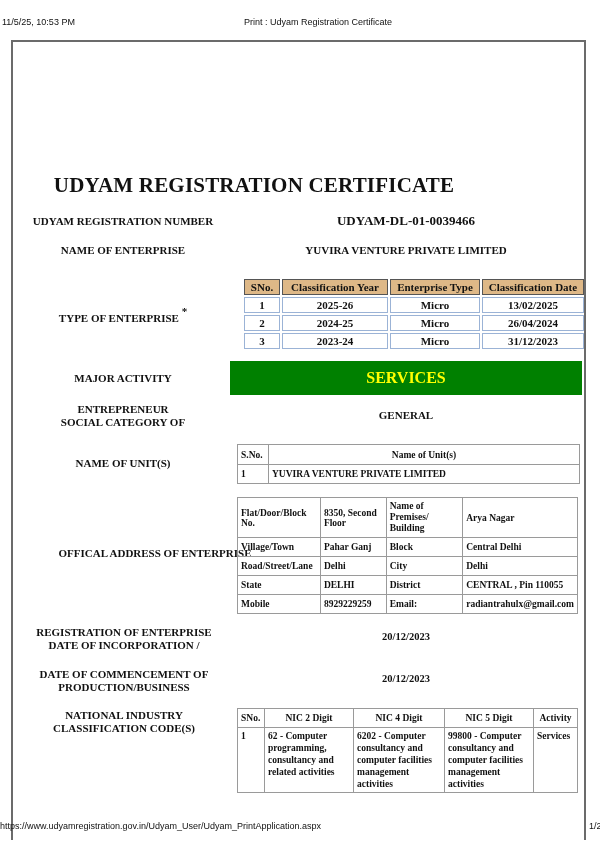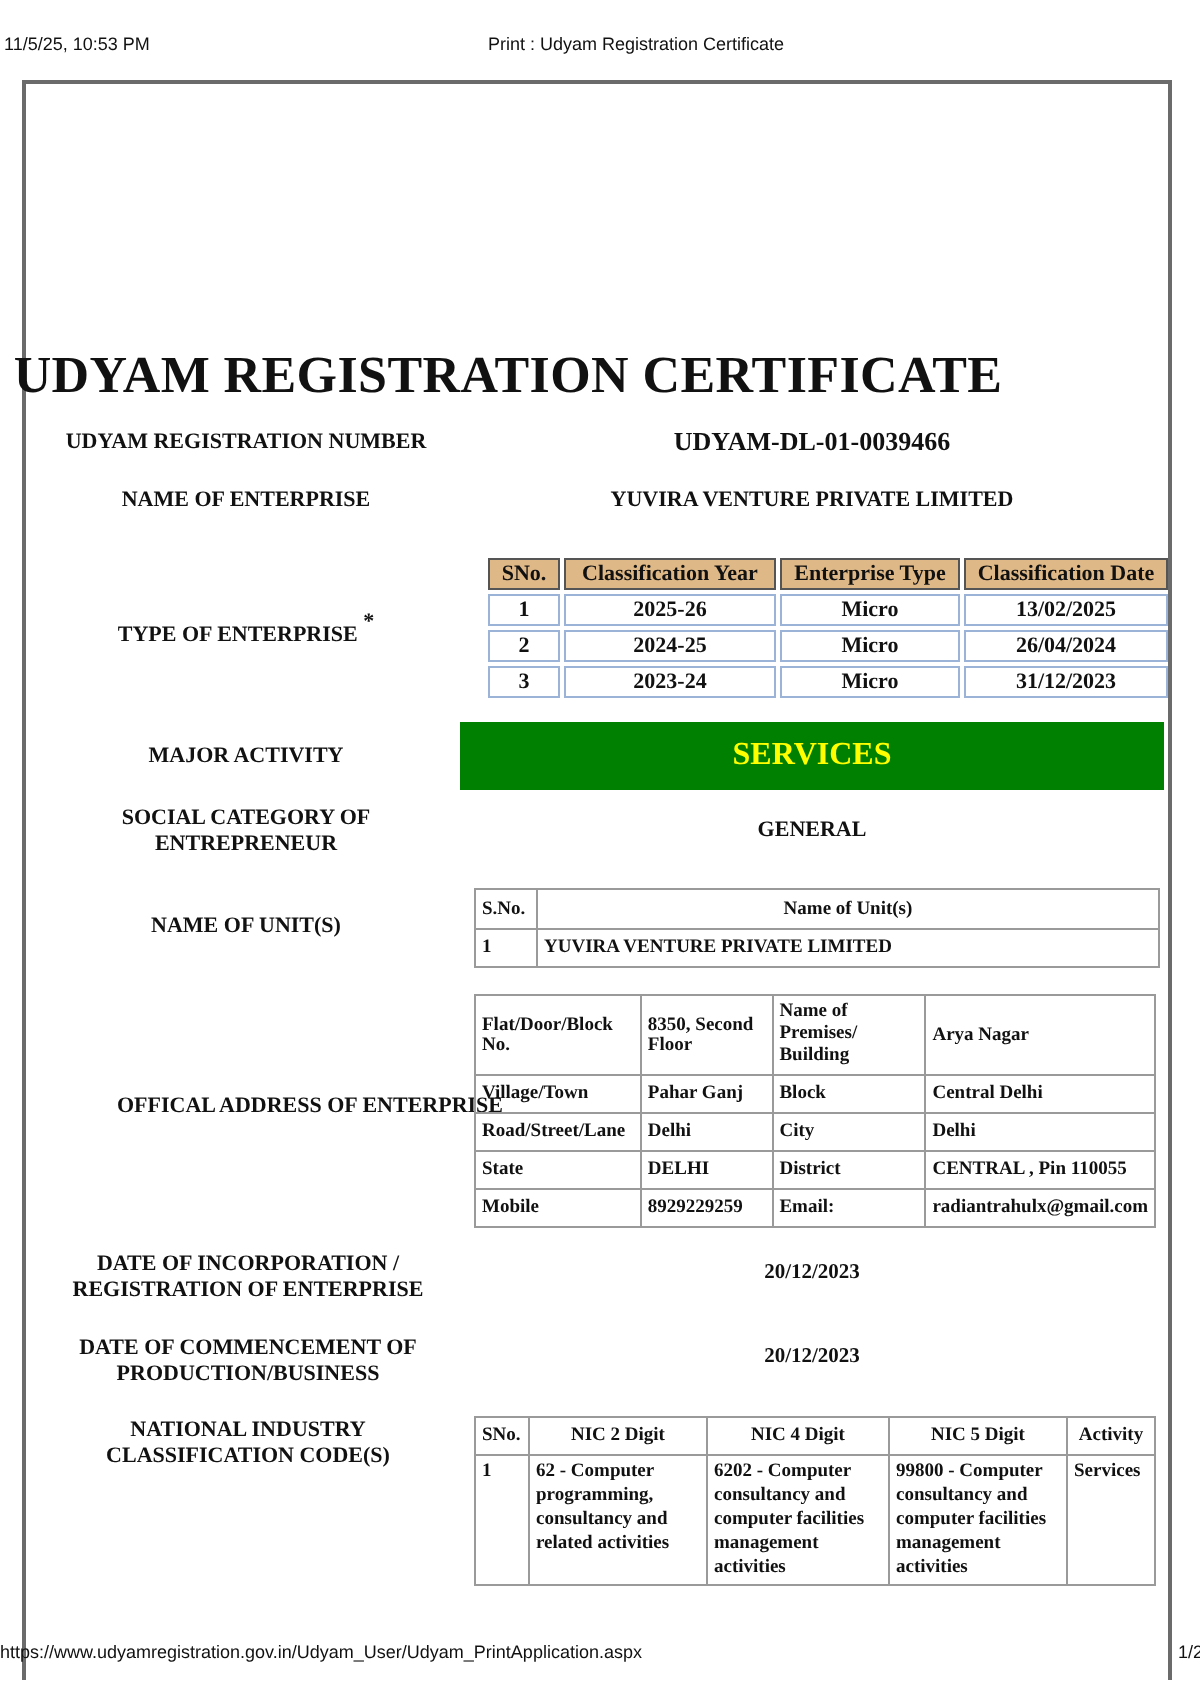--- a/index.html
+++ b/index.html
@@ -4,21 +4,21 @@
 <style>
   html, body { margin: 0; padding: 0; background: #ffffff; }
   body { width: 600px; height: 850px; position: relative; overflow: hidden; font-family: "Liberation Serif", serif; color: #111; }
   .print-header { position: absolute; top: 17px; left: 0; width: 600px; font-family: "Liberation Sans", sans-serif; font-size: 9px; color: #111; }
   .print-header .ts { position: absolute; left: 2px; }
   .print-header .pt { position: absolute; left: 244px; }
   .print-footer { position: absolute; top: 821px; left: 0; width: 600px; font-family: "Liberation Sans", sans-serif; font-size: 9px; color: #111; }
   .print-footer .url { position: absolute; left: 0; }
   .print-footer .pg { position: absolute; left: 589px; }
   .frame { position: absolute; left: 11px; top: 40px; width: 575px; height: 800px; border: 2px solid #6b6b6b; border-bottom: none; box-sizing: border-box; }
-  .title { position: absolute; top: 173px; left: 0; width: 508px; text-align: center; font-weight: bold; font-size: 26px; letter-spacing: 0.2px; }
+  .title { position: absolute; top: 173px; left: 0; width: 508px; text-align: center; font-weight: bold; font-size: 21px; letter-spacing: 0.2px; }
   .lbl { position: absolute; font-weight: bold; font-size: 11px; text-align: center; line-height: 13px; }
   .val { position: absolute; font-weight: bold; text-align: center; }
   .lbl sup { font-size: 11px; position: relative; top: -2px; }
 
   table { border-collapse: separate; font-family: "Liberation Serif", serif; font-weight: bold; }
   .cls-table { position: absolute; left: 242px; top: 277px; border-spacing: 2px; font-size: 11px; }
   .cls-table th { background: #deb887; border: 1px solid #555; padding: 0 4px; height: 14px; font-weight: bold; }
   .cls-table td { border: 1px solid #9bb3d6; text-align: center; height: 14px; padding: 0; }
 
   .services-bar { position: absolute; left: 230px; top: 361px; width: 352px; height: 34px; background: #008000; color: #ffff00; font-weight: bold; font-size: 16px; text-align: center; line-height: 34px; }
@@ -84,22 +84,22 @@
       <td>Micro</td>
       <td>31/12/2023</td>
     </tr>
   </tbody>
 </table>
 
 <div class="lbl" style="left:28px; top:372px; width:190px;">MAJOR ACTIVITY</div>
 <div class="services-bar" style="background: rgb(0, 128, 0); color: rgb(255, 255, 0);">SERVICES</div>
 
 <div class="lbl" style="left:28px; top:403px; width:190px;">
+  <div>ENTREPRENEUR</div>
   <div>SOCIAL CATEGORY OF</div>
-  <div>ENTREPRENEUR</div>
 </div>
 <div class="val" style="left:230px; top:409px; width:352px; font-size:11px;">GENERAL</div>
 
 <div class="lbl" style="left:28px; top:457px; width:190px;">NAME OF UNIT(S)</div>
 <table class="grid unit-table">
   <tbody>
       <tr>
     <th style="width:24px; text-align:left;">S.No.</th>
     <th style="text-align:center;">Name of Unit(s)</th>
   </tr>
@@ -140,22 +140,22 @@
   <tr>
     <td>Mobile</td>
     <td>8929229259</td>
     <td>Email:</td>
     <td>radiantrahulx@gmail.com</td>
   </tr>
 </tbody>
   </table>
 
 <div class="lbl" style="left:22px; top:626px; width:204px;">
+  <div>REGISTRATION OF ENTERPRISE</div>
   <div>DATE OF INCORPORATION /</div>
-  <div>REGISTRATION OF ENTERPRISE</div>
 </div>
 <div class="val" style="left:230px; top:631px; width:352px; font-size:10.5px;">20/12/2023</div>
 
 <div class="lbl" style="left:22px; top:668px; width:204px;">
   <div>DATE OF COMMENCEMENT OF</div>
   <div>PRODUCTION/BUSINESS</div>
 </div>
 <div class="val" style="left:230px; top:673px; width:352px; font-size:10.5px;">20/12/2023</div>
 
 <div class="lbl" style="left:22px; top:709px; width:204px;">

